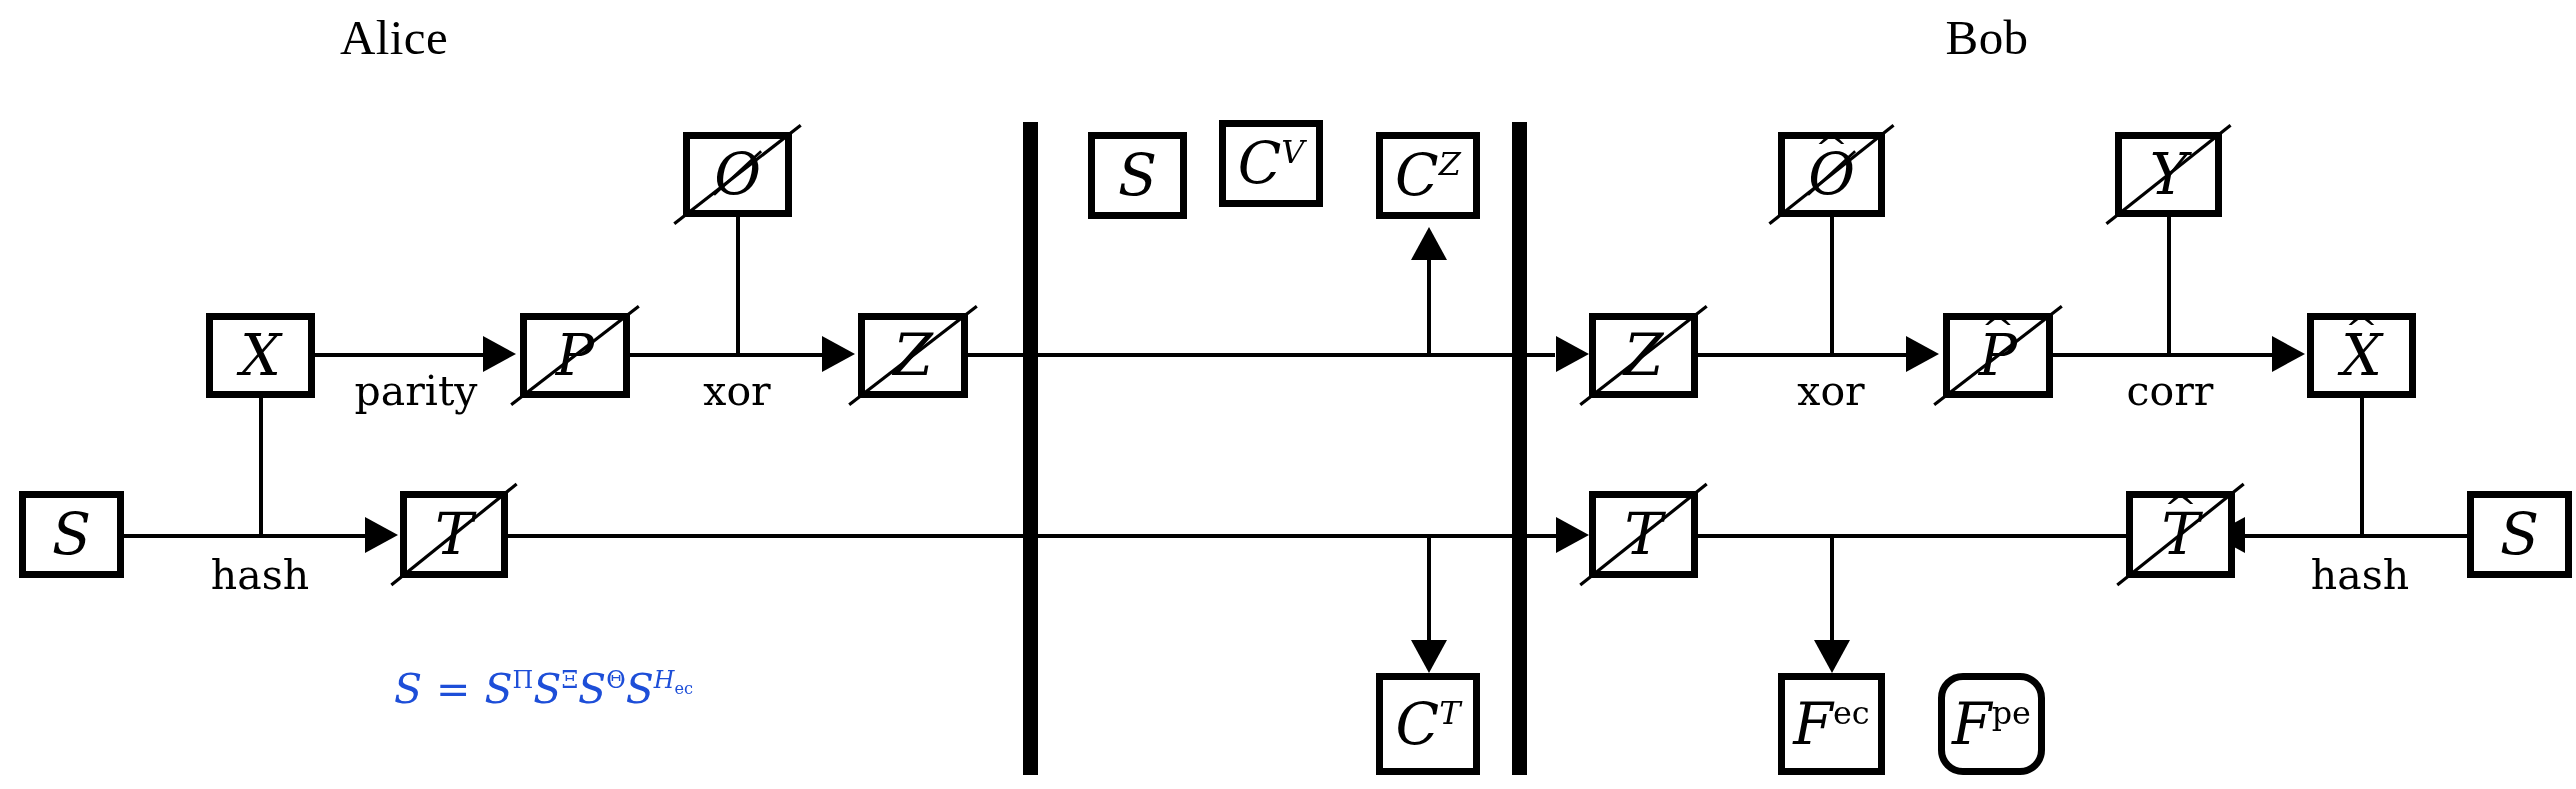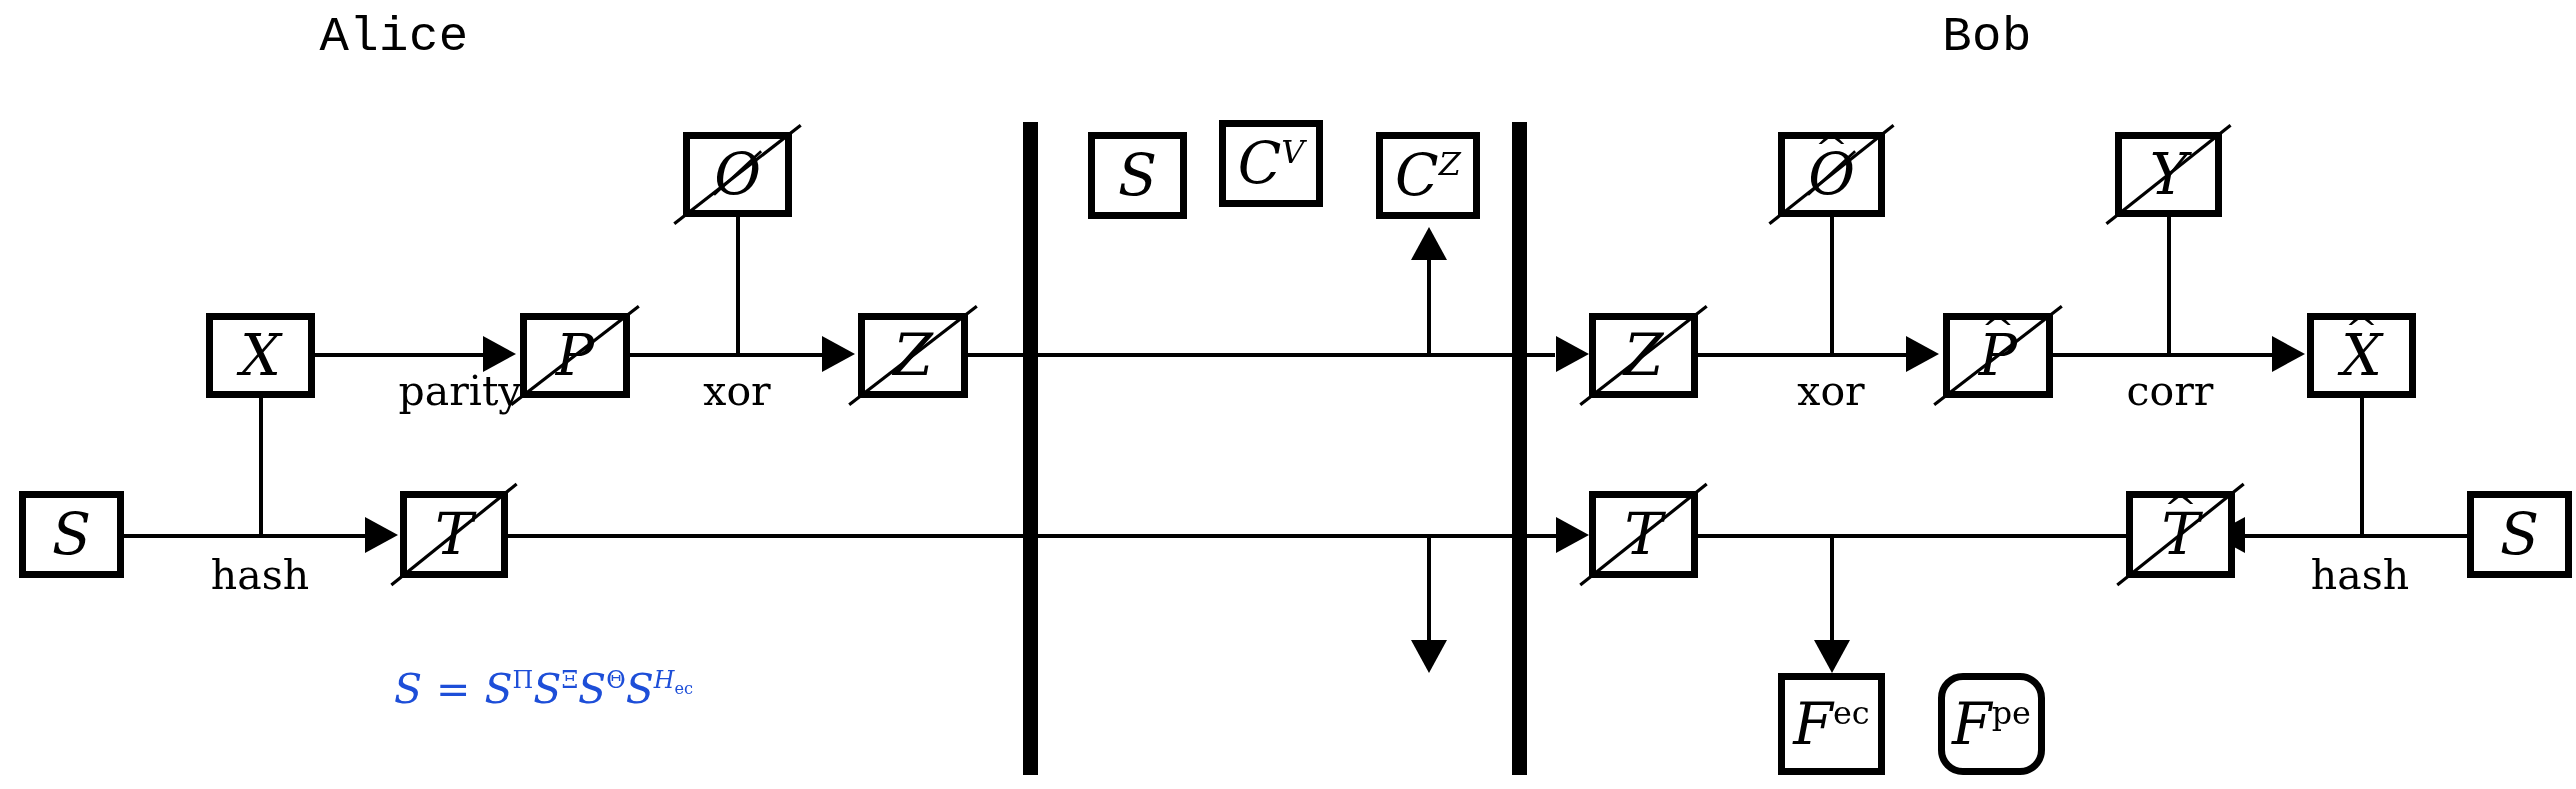--- a/index.html
+++ b/index.html
@@ -2,21 +2,21 @@
 <html style="font-size:12.6px"><head>
 <meta charset="utf-8">
 <style>
   html,body{margin:0;padding:0;background:#ffffff;}
   body{font-family:"DejaVu Serif", serif;}
   #root{position:relative;width:2576px;height:790px;background:#fff;overflow:hidden;}
 
   
   .heading{
     position:absolute;
-    font-family:Liberation Mono, monospace;
+    font-family:Liberation Serif, serif;
     font-size:49px;
     color:#000;
     white-space:nowrap;
     transform:translateX(-50%);
     letter-spacing:0.4px;
   }
 
   
   .nodebox{
     position:absolute;
@@ -192,40 +192,43 @@
 
   <div class="nodebox" style="left:400px;top:491px;width:108px;height:87px;">
     <span class="lbl">T</span>
     <span class="strike">
       <svg viewBox="0 0 100 100" preserveAspectRatio="none">
           <line x1="-8" y1="108" x2="108" y2="-8" stroke="#000" stroke-width="3.2" vector-effect="non-scaling-stroke"></line>
         </svg>
     </span>
   </div>
 
-  <div class="edgelabel" style="left:416px;top:367px;margin-left:44px;">parity</div>
+  <div class="edgelabel" style="left:416px;top:367px;">parity</div>
   <div class="edgelabel" style="left:737px;top:367px;">xor</div>
   <div class="edgelabel" style="left:260px;top:551px;">hash</div>
 
   <div class="formula" style="left:394px;top:665px;">
     <span>S</span><span class="op" style="padding:0 14px;">=</span><span>S</span><sup>Π</sup><span>S</span><sup>Ξ</sup><span>S</span><sup>Θ</sup><span>S</span><sup><span class="it">H</span><sub>ec</sub></sup>
   </div>
 
   <div class="nodebox" style="left:1088px;top:132px;width:99px;height:87px;">
     <span class="lbl">S</span>
   </div>
 
   <div class="nodebox" style="left:1219px;top:120px;width:104px;height:87px;">
     <span class="lbl"><span>C</span><sup class="ital">V</sup></span>
   </div>
 
   <div class="nodebox" style="left:1376px;top:132px;width:104px;height:87px;">
     <span class="lbl"><span>C</span><sup class="ital">Z</sup></span>
   </div>
 
+  <div class="nodebox" style="left:1376px;top:673px;width:104px;height:102px;">
+    <span class="lbl"><span>C</span><sup class="ital">T</sup></span>
+  </div>
 
   <div class="nodebox" style="left:1589px;top:313px;width:109px;height:85px;">
     <span class="lbl">Z</span>
     <span class="strike">
       <svg viewBox="0 0 100 100" preserveAspectRatio="none">
           <line x1="-8" y1="108" x2="108" y2="-8" stroke="#000" stroke-width="3.2" vector-effect="non-scaling-stroke"></line>
         </svg>
     </span>
   </div>
 

